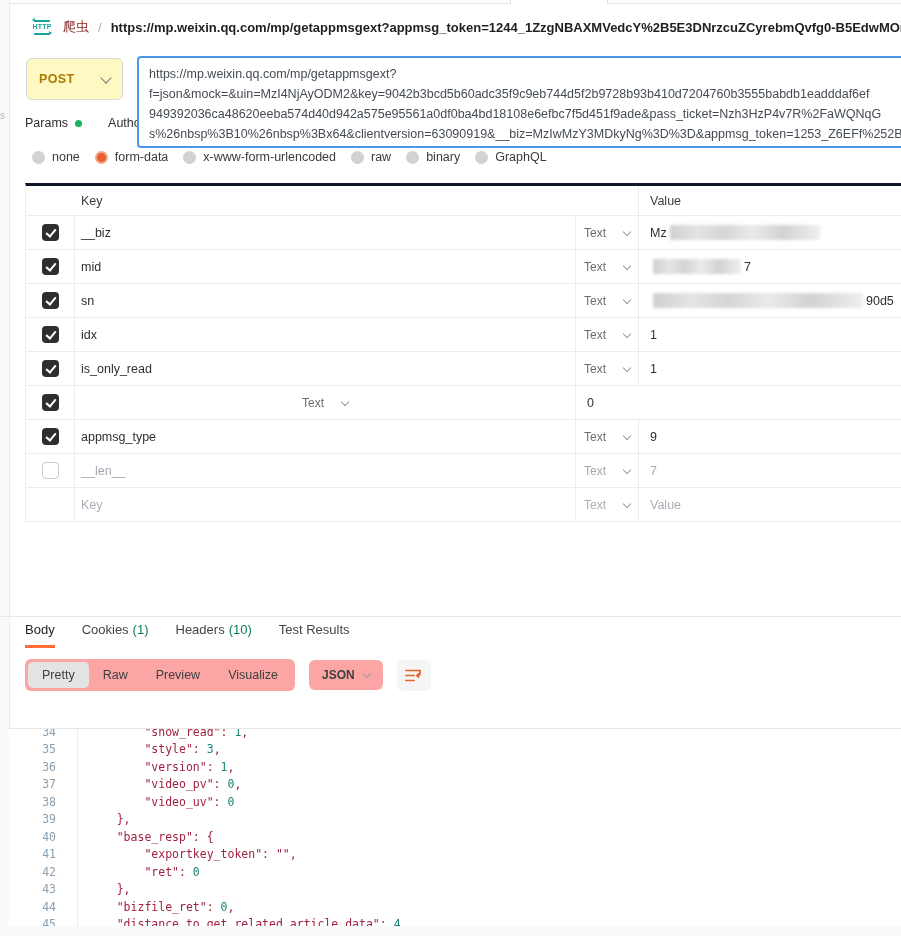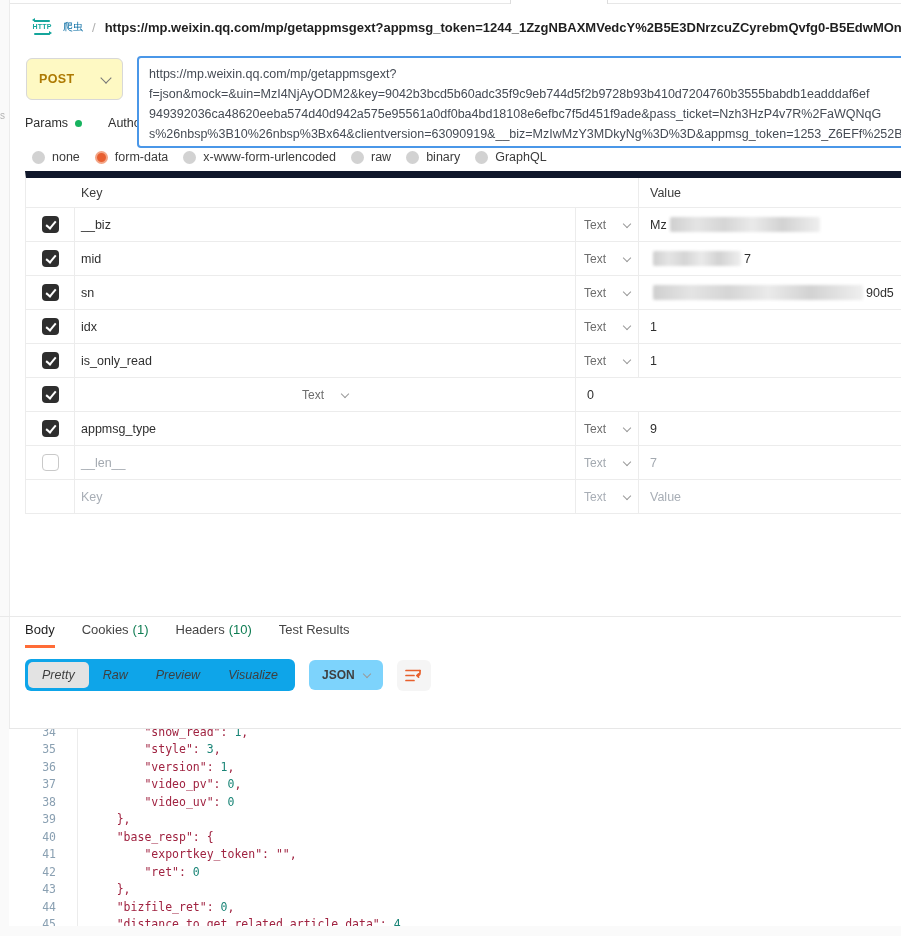--- a/index.html
+++ b/index.html
@@ -14,21 +14,21 @@
   .tline{position:absolute;top:3px;height:1px;background:#e7e7e7;}
   .ttick{position:absolute;top:0;width:1px;height:4px;background:#dcdcdc;}
 
   
   .crumbs{position:absolute;left:30px;top:18px;display:flex;align-items:center;gap:9px;white-space:nowrap;}
   .httpb{display:inline-flex;flex-direction:column;align-items:center;width:24px;flex:none;}
   .htxt{font-size:7px;font-weight:800;color:#14a59b;letter-spacing:.2px;line-height:8px;}
   .harrow{position:relative;width:16px;height:2px;background:#14a59b;border-radius:1px;margin:1.5px 0;}
   .harrow.t::before{content:"";position:absolute;left:-4px;top:-1.5px;border:2.5px solid transparent;border-right:3.5px solid #14a59b;}
   .harrow.b::after{content:"";position:absolute;right:-4px;top:-1.5px;border:2.5px solid transparent;border-left:3.5px solid #14a59b;}
-  .ccoll{font-size:10px;color:#0369a1;}
+  .ccoll{font-size:13px;color:#7f1d1d;}
   .csep{font-size:13px;color:#b0b0b0;}
   .curl{font-size:13px;font-weight:700;color:#1f1f1f;}
 
   
   .method{position:absolute;left:26px;top:58px;width:97px;height:42px;box-sizing:border-box;border:1px solid #d8d8d8;border-radius:6px;display:flex;align-items:center;justify-content:space-between;padding:0 12px;background:#fef9c3;}
   .mlabel{font-size:12.5px;font-weight:700;color:#ad7a03;letter-spacing:.4px;}
   .chev{width:7px;height:7px;border-right:1.6px solid currentColor;border-bottom:1.6px solid currentColor;transform:rotate(45deg);color:#777;margin-top:-3px;}
   .chev.sm{width:5px;height:5px;border-width:1.3px;color:#9a9a9a;margin-top:-2px;}
 
   
@@ -39,21 +39,21 @@
   .urlbox{position:absolute;left:137px;top:56px;width:790px;height:92px;box-sizing:border-box;background:#fff;border:2px solid #4a97e8;border-radius:4px;z-index:6;padding:6px 8px 0 10px;font-size:12.5px;color:#454b54;line-height:20px;overflow:hidden;}
   .uline{white-space:nowrap;overflow:hidden;}
 
   
   .modes{position:absolute;left:32px;top:150px;display:flex;align-items:flex-end;gap:15px;font-size:12.5px;color:#3c3c3c;}
   .mode{display:flex;align-items:center;}
   .radio{width:13px;height:13px;border-radius:50%;background:#d2d2d2;margin-right:7px;box-sizing:border-box;flex:none;}
   .radio.sel{background:#e85f31;border:2px solid #f3a586;}
 
   
-  .ptable{position:absolute;left:25px;top:171px;width:876px;border-top:7px solid #0f172a;border-left:1px solid #ececec;font-size:12.5px;text-align:center;}
+  .ptable{position:absolute;left:25px;top:183px;width:876px;border-top:3px solid #0f172a;border-left:1px solid #ececec;font-size:12.5px;text-align:center;}
   .thead{display:grid;grid-template-columns:613px minmax(0,1fr);height:29px;border-bottom:1px solid #ececec;color:#3c3c3c;}
   .th1{display:flex;align-items:center;padding-left:55px;border-right:1px solid #ececec;}
   .th2{display:flex;align-items:center;padding-left:11px;}
   .trow{display:grid;grid-template-columns:49px 501px 63px minmax(0,1fr);height:33px;border-bottom:1px solid #ececec;}
   .cell{height:100%;display:flex;align-items:center;box-sizing:border-box;}
   .cc{justify-content:center;border-right:1px solid #ececec;}
   .ck{padding-left:6px;border-right:1px solid #ececec;color:#2f2f2f;}
   .ct{justify-content:center;gap:18px;border-right:1px solid #ececec;color:#6d6d6d;font-size:12px;}
   .cv{padding-left:11px;color:#2f2f2f;overflow:hidden;white-space:nowrap;}
   .mut{color:#a3a9b0 !important;}
@@ -69,24 +69,24 @@
   .sep{position:absolute;left:0;top:616px;width:901px;height:1px;background:#e9e9e9;}
 
   
   .rtabs{position:absolute;left:25px;top:622px;display:flex;gap:27px;font-size:13px;color:#454545;align-items:flex-start;}
   .rtab{padding-bottom:8px;border-bottom:3px solid transparent;cursor:default;}
   .rtab.act{color:#1f1f1f;border-bottom-color:#ff6c37;}
   .cnt{color:#0e7c52;margin-left:4px;}
 
   
   .tbar{position:absolute;left:25px;top:659px;display:flex;gap:14px;align-items:center;}
-  .group{display:flex;background:#0ea5e9;border-radius:6px;padding:3px;font-style:italic;}
+  .group{display:flex;background:#fca5a5;border-radius:6px;padding:3px;}
   .chipv{padding:6px 14px;font-size:12.5px;color:#3f3f3f;border-radius:5px;}
   .chipv.act{background:#e3e3e3;}
-  .jsonsel{display:flex;align-items:center;gap:9px;background:#7dd3fc;border-radius:6px;padding:8px 13px;font-size:12px;font-weight:600;color:#3f3f3f;}
+  .jsonsel{display:flex;align-items:center;gap:9px;background:#fca5a5;border-radius:6px;padding:8px 13px;font-size:12px;font-weight:600;color:#3f3f3f;}
   .wrapbtn{background:#f5f5f5;border-radius:6px;width:34px;height:31px;display:flex;align-items:center;justify-content:center;}
 
   
   .codearea{position:absolute;left:9px;top:697px;width:892px;height:228px;border-top:1px solid #e7e7e7;border-bottom:1px solid #e7e7e7;overflow:hidden;background:#fff;margin-top:31px;}
   .codeinner{margin-top:-6px;}
   .cl{display:flex;height:17.5px;align-items:center;font-family:"DejaVu Sans Mono",monospace;font-size:11.5px;}
   .ln{width:47px;text-align:right;color:#8aa0b2;flex:none;}
   .fold{width:21px;flex:none;height:100%;}
   .codeseg{border-left:1px solid #ececec;padding-left:11px;white-space:pre;height:100%;display:flex;align-items:center;}
   .tk{color:#a02341;}

